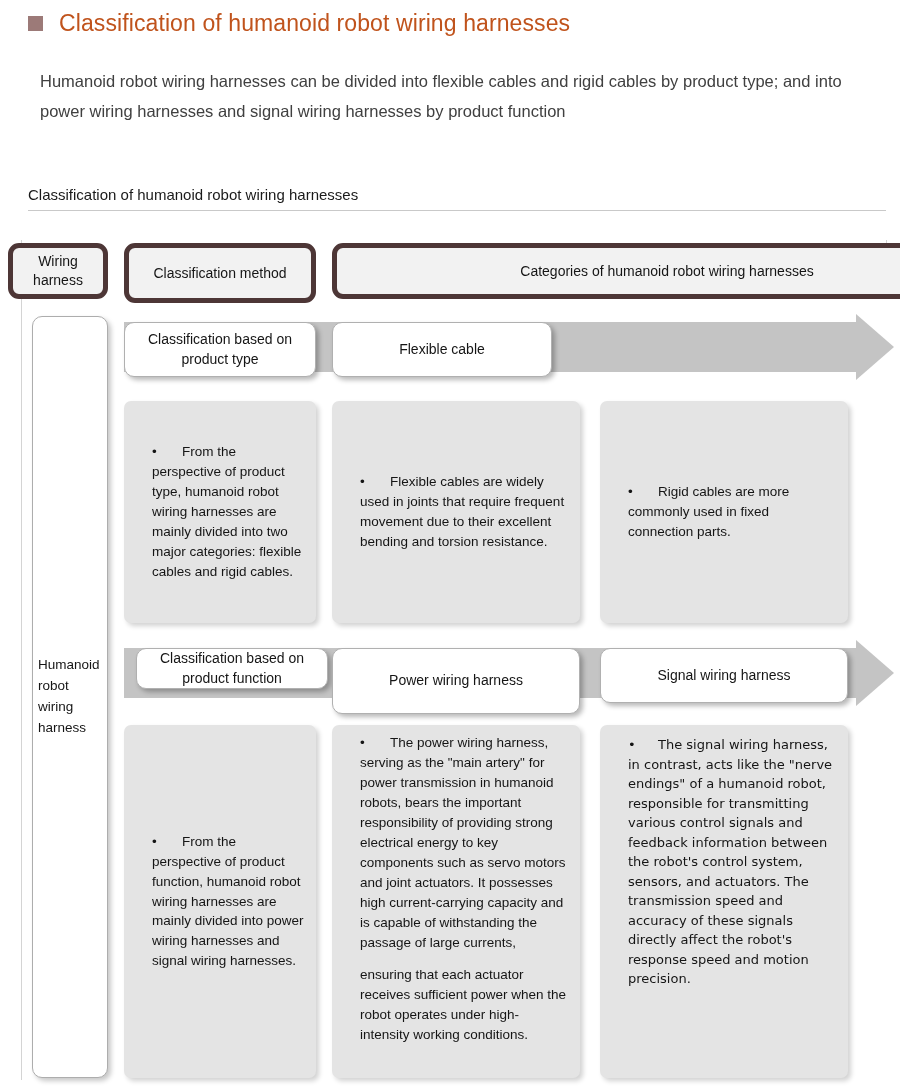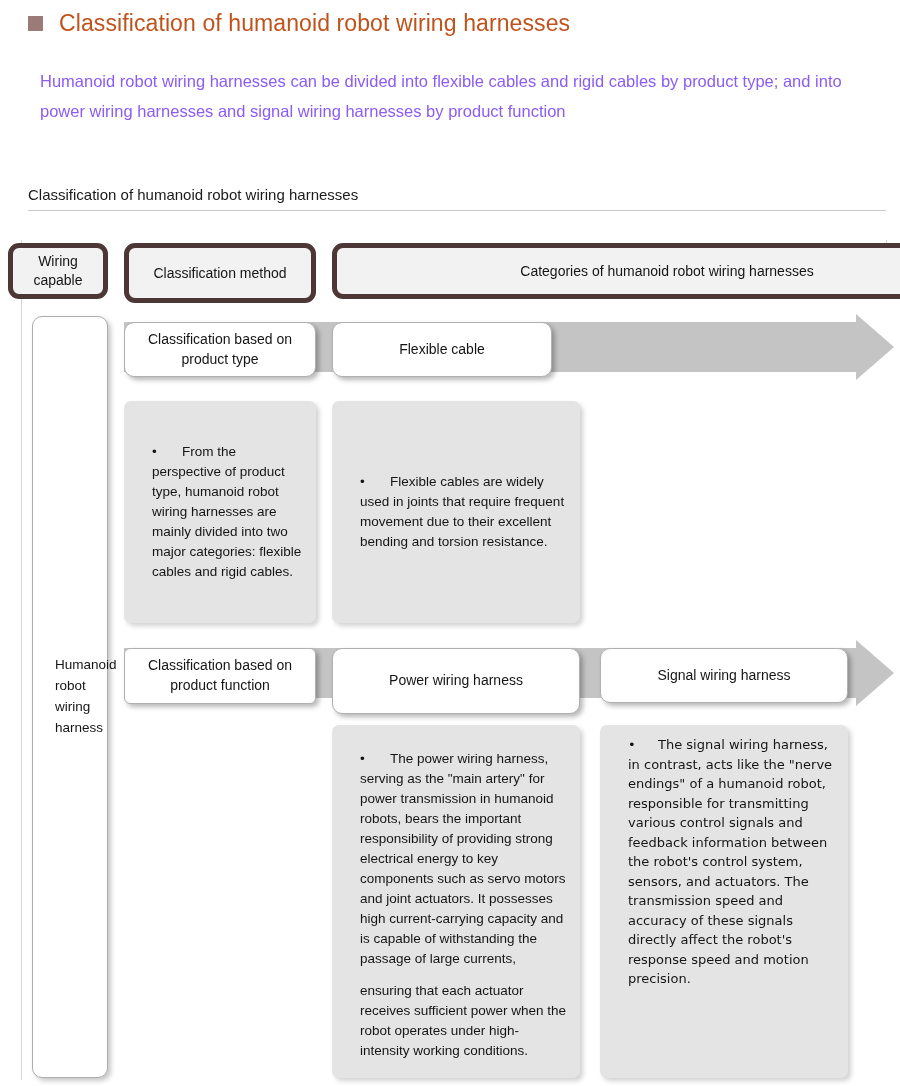--- a/index.html
+++ b/index.html
@@ -23,21 +23,21 @@
   }
   .slide-title{
     font-size:23px;color:#c0531c;
     letter-spacing:.1px;line-height:1.2;
     white-space:nowrap;
   }
 
   .lead{
     margin:28px 40px 0 40px;
     font-size:16.5px;line-height:1.85;
-    color:#8b5cf6;max-width:830px;
+    color:#404040;max-width:830px;
   }
 
   
   .section-head{
     position:absolute;left:28px;top:186px;width:858px;
     border-bottom:1px solid #c9c9c9;
     padding-bottom:6px;
   }
   .section-head span{font-size:15px;color:#1a1a1a;}
 
@@ -65,21 +65,21 @@
   .hdr-cats  {left:332px;top:15px;width:670px;height:56px;}
 
   
   .leftcol{
     position:absolute;left:32px;top:88px;width:76px;height:762px;
     background:#ffffff;
     border:1px solid #adadad;
     border-radius:10px;
     box-sizing:border-box;
     display:flex;align-items:center;justify-content:flex-start;
-    padding-left:22px;
+    padding-left:5px;
     box-shadow:3px 3px 5px rgba(0,0,0,.22);
   }
   .leftcol span{font-size:13.5px;line-height:1.55;color:#151515;}
 
   
   .arrowband{position:absolute;height:66px;}
   .arrowband .bar{
     position:absolute;left:0;top:8px;height:50px;background:#c4c4c4;
   }
   .arrowband .tip{
@@ -141,21 +141,21 @@
 
 <div class="section-head">
   <span>Classification of humanoid robot wiring harnesses</span>
 </div>
 
 <div class="diagram">
 
   <div class="frame-left"></div>
   <div class="frame-right"></div>
 
-  <div class="hdr hdr-wiring">Wiring capable</div>
+  <div class="hdr hdr-wiring">Wiring harness</div>
   <div class="hdr hdr-method">Classification method</div>
   <div class="hdr hdr-cats">Categories of humanoid robot wiring harnesses</div>
 
   <div class="leftcol">
     <span>Humanoid robot wiring harness</span>
   </div>
 
   <div class="arrowband band1">
     <div class="bar" style="width:732px;"></div>
     <div class="tip" style="left:732px;"></div>
@@ -163,32 +163,38 @@
 
   <div class="lbl" style="left:124px;top:94px;width:192px;height:55px;">Classification based on product type</div>
   <div class="lbl" style="left:332px;top:94px;width:220px;height:55px;">Flexible cable</div>
 
   <div class="card" style="left:124px;top:173px;width:192px;height:222px;display:flex;align-items:center;">
     <p class="bulleted">From the perspective of product type, humanoid robot wiring harnesses are mainly divided into two major categories: flexible cables and rigid cables.</p>
   </div>
   <div class="card" style="left:332px;top:173px;width:248px;height:222px;display:flex;align-items:center;">
     <p class="bulleted">Flexible cables are widely used in joints that require frequent movement due to their excellent bending and torsion resistance.</p>
   </div>
+  <div class="card" style="left:600px;top:173px;width:248px;height:222px;display:flex;align-items:center;">
+    <p class="bulleted">Rigid cables are more commonly used in fixed connection parts.</p>
+  </div>
 
   <div class="arrowband band2">
     <div class="bar" style="width:732px;"></div>
     <div class="tip" style="left:732px;"></div>
   </div>
 
-  <div class="lbl" style="left:124px;top:420px;width:192px;height:56px;border-radius:6px;">Classification based on product function</div>
+  <div class="lbl" style="left:136px;top:420px;width:192px;height:41px;">Classification based on product function</div>
   <div class="lbl" style="left:332px;top:420px;width:248px;height:66px;">Power wiring harness</div>
   <div class="lbl" style="left:600px;top:420px;width:248px;height:55px;">Signal wiring harness</div>
 
-
-  <div class="card" style="left:332px;top:497px;width:248px;height:353px;padding-top:24px;">
+  <div class="card" style="left:124px;top:497px;width:192px;height:353px;display:flex;align-items:center;">
+    <p class="bulleted">From the perspective of product function, humanoid robot wiring harnesses are mainly divided into power wiring harnesses and signal wiring harnesses.</p>
+  </div>
+
+  <div class="card" style="left:332px;top:497px;width:248px;height:353px;padding-top:8px;">
     <p class="bulleted">The power wiring harness, serving as the "main artery" for power transmission in humanoid robots, bears the important responsibility of providing strong electrical energy to key components such as servo motors and joint actuators. It possesses high current-carrying capacity and is capable of withstanding the passage of large currents,</p>
     <p>ensuring that each actuator receives sufficient power when the robot operates under high-intensity working conditions.</p>
   </div>
 
   <div class="card alt" style="left:600px;top:497px;width:248px;height:353px;display:flex;align-items:flex-start;">
     <p class="bulleted">The signal wiring harness, in contrast, acts like the "nerve endings" of a humanoid robot, responsible for transmitting various control signals and feedback information between the robot's control system, sensors, and actuators. The transmission speed and accuracy of these signals directly affect the robot's response speed and motion precision.</p>
   </div>
 
 </div>
 

